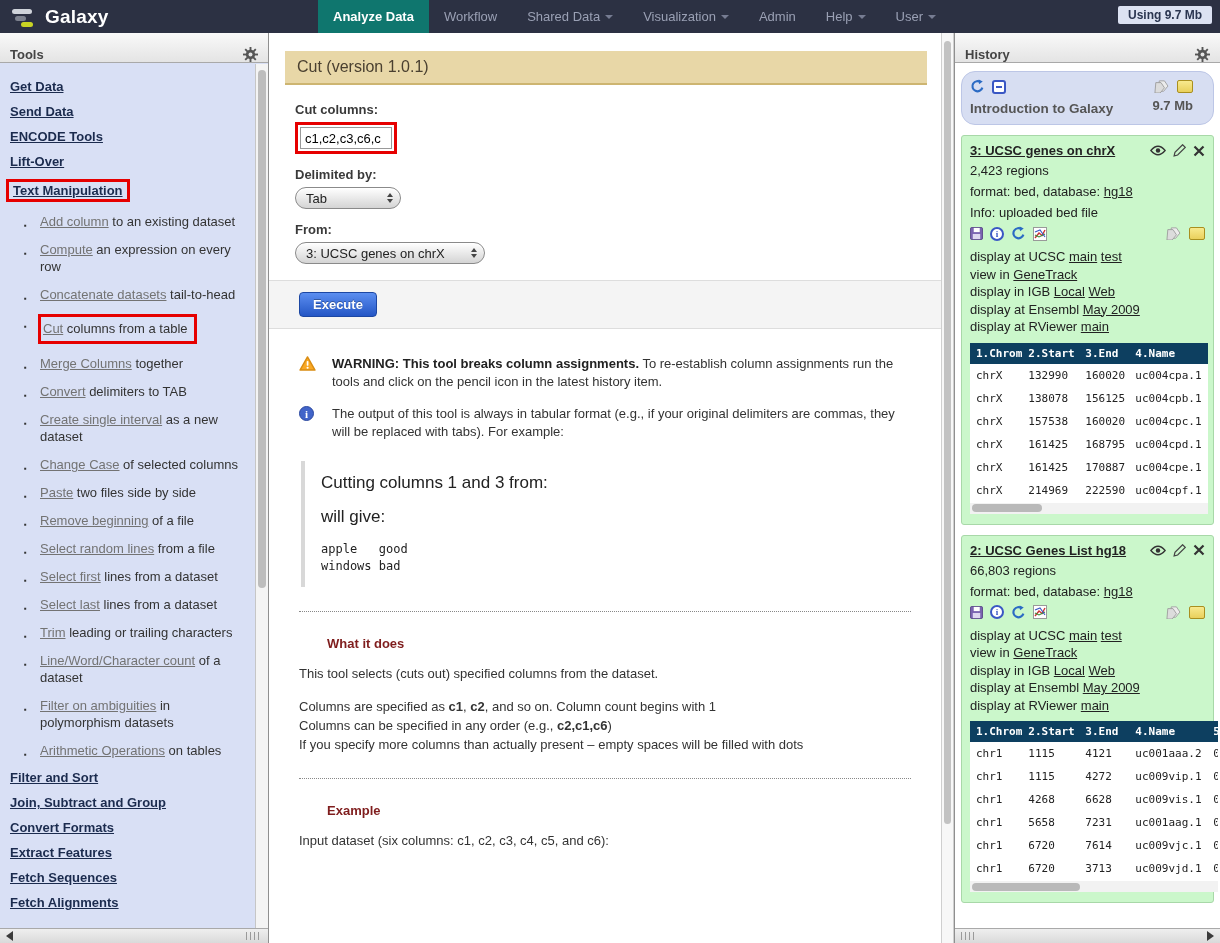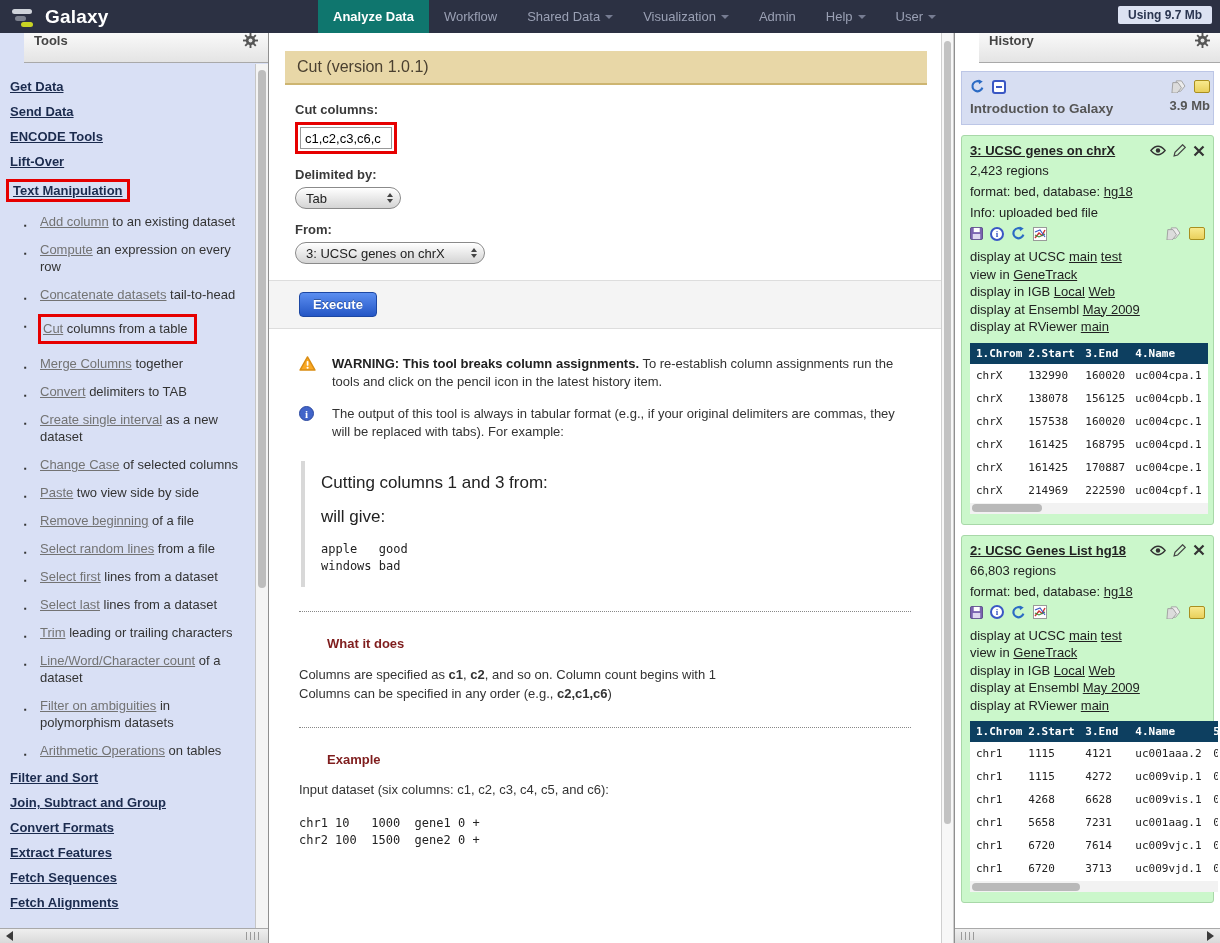--- a/index.html
+++ b/index.html
@@ -18,21 +18,21 @@
   .nav-items { display:flex; align-items:stretch; }
   .nav-item { display:flex; align-items:center; padding:0 15px; color:#9aa0b4; font-size:13px; cursor:pointer; }
   .nav-item.active { background:#0f766e; color:#fff; font-weight:bold;justify-content:center; }
   .caret { display:inline-block; margin-left:5px; border-left:4px solid transparent; border-right:4px solid transparent; border-top:4px solid #767c92; }
   .usage-badge { position:absolute; right:8px; top:6px; background:#dce2f2; color:#2a3550; font-weight:bold; font-size:12px; padding:2px 10px; border-radius:2px; }
 
   
   .main-row { flex:1; display:flex; align-items:stretch; overflow:hidden; }
 
   
-  .panel-header { height:30px; flex:0 0 30px; background:linear-gradient(#f9f9f9,#e4e4e4); border-bottom:1px solid #a9a9a9; display:flex; align-items:flex-start; justify-content:space-between; padding:0 10px; font-weight:bold; color:#444; font-size:13px;margin-left:24px; }
+  .panel-header { height:30px; flex:0 0 30px; background:linear-gradient(#f9f9f9,#e4e4e4); border-bottom:1px solid #a9a9a9; display:flex; align-items:flex-end; justify-content:space-between; padding:0 10px; font-weight:bold; color:#444; font-size:13px; }
 
   
   .tools-panel { width:269px; flex:0 0 269px; background:#d9e0f5; border-right:1px solid #8f8f8f; display:flex; flex-direction:column; position:relative; }
   .tools-body { flex:1; overflow:hidden; position:relative; padding:6px 26px 6px 10px; }
   .cat-link { display:block; margin:10px 0; }
   .cat-link a, .cat-link span.linktext { color:#1b2b4e; font-weight:bold; text-decoration:underline; cursor:pointer; font-size:13px; }
   .tool-item { position:relative; padding-left:30px; margin:11px 0; line-height:17px; color:#333; }
   .tool-item .bullet { position:absolute; left:14px; top:4px; font-size:8px; color:#333; }
   .tool-item .tlink { color:#737373; text-decoration:underline; cursor:pointer; }
   .redbox-inline { display:inline-block; border:3px solid #e60000; padding:1px 4px; margin-left:-4px; }
@@ -70,21 +70,21 @@
   .code { font-family:"DejaVu Sans Mono",monospace; font-size:12px; white-space:pre; line-height:17px; color:#222; margin:8px 0; }
   .dotted-hr { border:none; border-top:1px dotted #888; margin:24px 0 0 0; }
   .sec-h { font-weight:bold; color:#7f1d1d; margin-top:24px;margin-left:28px; }
   .para { margin-top:14px; line-height:18px; }
   .para b, .note-row b { color:#222; }
   .lines { margin-top:14px; line-height:19px; }
 
   
   .history-panel { width:266px; flex:0 0 266px; background:#fff; border-left:1px solid #8f8f8f; display:flex; flex-direction:column; }
   .hist-body { flex:1; overflow:hidden; padding:8px 6px 0 6px; }
-  .intro-box { background:#d7def2; border:1px solid #bcc6e6; border-radius:0; padding:7px 3px 8px 8px; }
+  .intro-box { background:#d7def2; border:1px solid #bcc6e6; border-radius:14px; padding:7px 20px 8px 8px; }
   .row-split { display:flex; align-items:center; justify-content:space-between; }
   .iconset { display:flex; align-items:center; gap:7px; }
   .intro-title { font-weight:bold; color:#555; margin-top:7px; font-size:13.5px; }
   .intro-size { font-weight:bold; color:#555; }
   .dataset-box { background:#cbf7cb; border:1px solid #a8d8a8; border-radius:3px; padding:7px 8px 10px 8px; margin-top:10px; }
   .ds-title { font-weight:bold; color:#222; text-decoration:underline; cursor:pointer; font-size:13px; }
   .ds-line { margin-top:4px; color:#222; line-height:17px; }
   .ds-line .hlink { text-decoration:underline; cursor:pointer; color:#222; }
   .ds-icons { display:flex; align-items:center; justify-content:space-between; margin-top:5px; }
   .ds-links { margin-top:7px; line-height:17.5px; color:#222; }
@@ -173,21 +173,21 @@
         <div class="cat-link"><span class="redbox-inline"><span class="linktext">Text Manipulation</span></span></div>
 
         <div class="tool-item"><span class="bullet">▪</span><span class="tlink">Add column</span><span> to an existing dataset</span></div>
         <div class="tool-item"><span class="bullet">▪</span><span class="tlink">Compute</span><span> an expression on every row</span></div>
         <div class="tool-item"><span class="bullet">▪</span><span class="tlink">Concatenate datasets</span><span> tail-to-head</span></div>
         <div class="tool-item"><span class="bullet">▪</span><span class="redbox-item"><span class="tlink">Cut</span><span> columns from a table</span></span></div>
         <div class="tool-item"><span class="bullet">▪</span><span class="tlink">Merge Columns</span><span> together</span></div>
         <div class="tool-item"><span class="bullet">▪</span><span class="tlink">Convert</span><span> delimiters to TAB</span></div>
         <div class="tool-item"><span class="bullet">▪</span><span class="tlink">Create single interval</span><span> as a new dataset</span></div>
         <div class="tool-item"><span class="bullet">▪</span><span class="tlink">Change Case</span><span> of selected columns</span></div>
-        <div class="tool-item"><span class="bullet">▪</span><span class="tlink">Paste</span><span> two view side by side</span></div>
+        <div class="tool-item"><span class="bullet">▪</span><span class="tlink">Paste</span><span> two files side by side</span></div>
         <div class="tool-item"><span class="bullet">▪</span><span class="tlink">Remove beginning</span><span> of a file</span></div>
         <div class="tool-item"><span class="bullet">▪</span><span class="tlink">Select random lines</span><span> from a file</span></div>
         <div class="tool-item"><span class="bullet">▪</span><span class="tlink">Select first</span><span> lines from a dataset</span></div>
         <div class="tool-item"><span class="bullet">▪</span><span class="tlink">Select last</span><span> lines from a dataset</span></div>
         <div class="tool-item"><span class="bullet">▪</span><span class="tlink">Trim</span><span> leading or trailing characters</span></div>
         <div class="tool-item"><span class="bullet">▪</span><span class="tlink">Line/Word/Character count</span><span> of a dataset</span></div>
         <div class="tool-item"><span class="bullet">▪</span><span class="tlink">Filter on ambiguities</span><span> in polymorphism datasets</span></div>
         <div class="tool-item"><span class="bullet">▪</span><span class="tlink">Arithmetic Operations</span><span> on tables</span></div>
 
         <div class="cat-link"><span class="linktext">Filter and Sort</span></div>
@@ -259,31 +259,31 @@
         <div class="quote">
           <div class="quote-h">Cutting columns 1 and 3 from:</div>
           <div class="quote-h">will give:</div>
           <div class="code">apple   good
 windows bad</div>
         </div>
 
         <hr class="dotted-hr">
 
         <div class="sec-h">What it does</div>
+        <div class="para">This tool selects (cuts out) specified columns from the dataset.</div>
         <div class="lines">
           <div><span>Columns are specified as </span><b>c1</b><span>, </span><b>c2</b><span>, and so on. Column count begins with 1</span></div>
           <div><span>Columns can be specified in any order (e.g., </span><b>c2,c1,c6</b><span>)</span></div>
+          <div>If you specify more columns than actually present – empty spaces will be filled with dots</div>
         </div>
 
         <hr class="dotted-hr">
 
         <div class="sec-h">Example</div>
         <div class="para">Input dataset (six columns: c1, c2, c3, c4, c5, and c6):</div>
-        <div class="code" style="margin-top:16px;">chr1 10   1000  gene1 0 +
-chr2 100  1500  gene2 0 +</div>
 
       </div>
     </div>
 
     <div class="center-scroll">
         <div class="thumb"></div>
       </div>
 
     <div class="history-panel">
       <div class="panel-header">
@@ -321,21 +321,21 @@
                       <path d="M8 1 L14 1 L18 7 L13 13 L7 13 Z" fill="#ececec" stroke="#9a9a9a"></path>
                       <path d="M4 3 L10 3 L14 9 L9 15 L3 15 Z" fill="#dcdcdc" stroke="#9a9a9a"></path>
                     </g>
                   </svg>
               </span>
               <span class="icon-note"></span>
             </span>
           </div>
           <div class="row-split">
             <span class="intro-title">Introduction to Galaxy</span>
-            <span class="intro-size">3.9 Mb</span>
+            <span class="intro-size">9.7 Mb</span>
           </div>
         </div>
 
         <div class="dataset-box">
           <div class="row-split">
             <span class="ds-title">3: UCSC genes on chrX</span>
             <span class="iconset">
               <span class="svgbtn">
                   <svg viewBox="0 0 18 12" width="16" height="11">
                     <path d="M1 6 Q9 -3.5 17 6 Q9 15.5 1 6 Z" fill="none" stroke="#333" stroke-width="1.5"></path>

